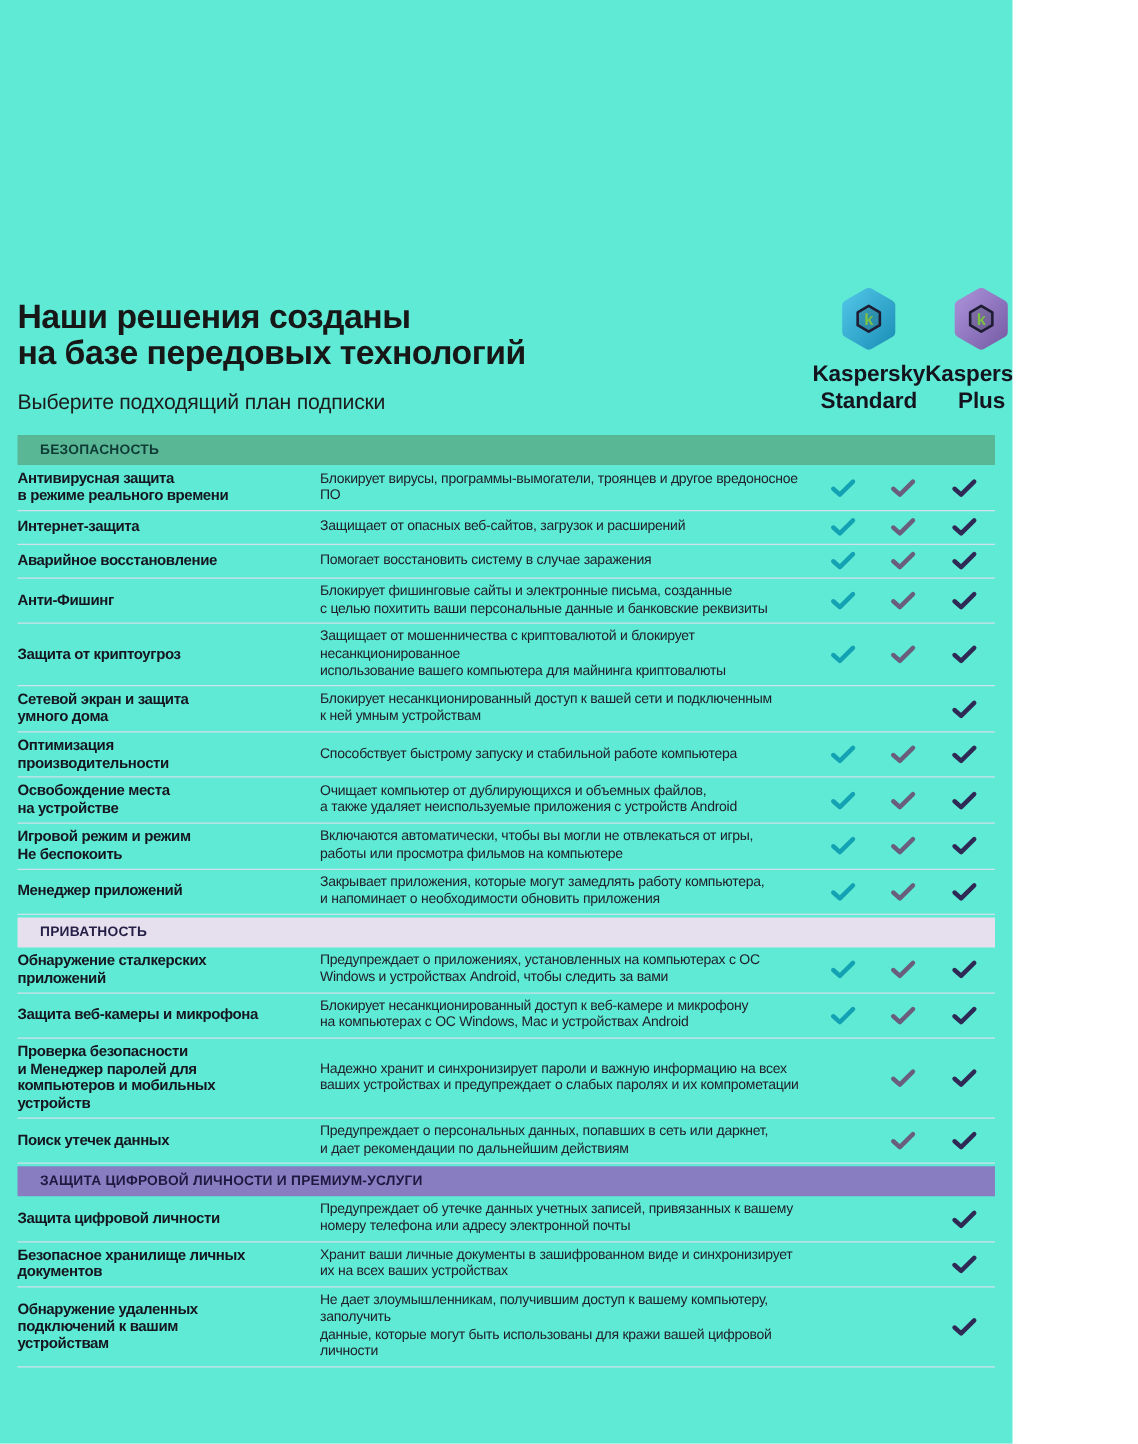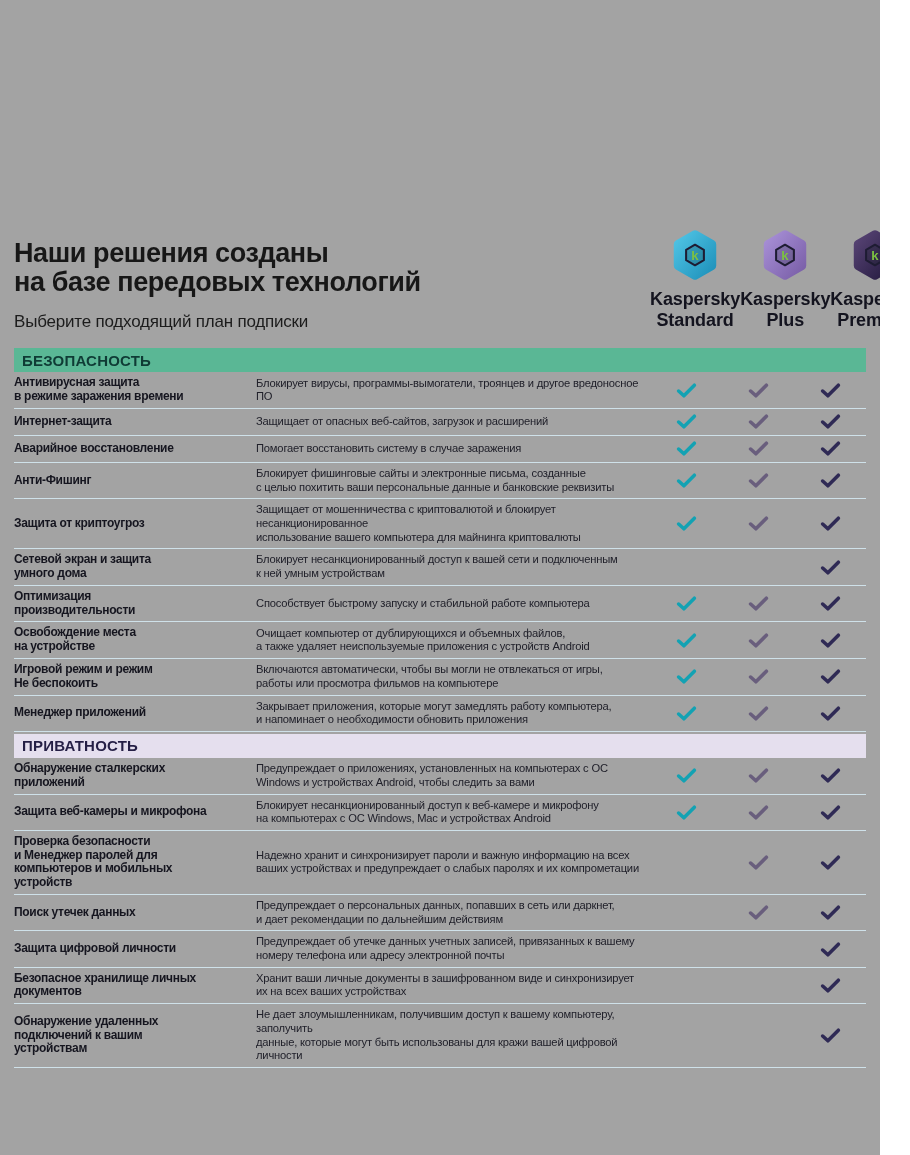--- a/index.html
+++ b/index.html
@@ -1,36 +1,36 @@
 <!DOCTYPE html>
 <html lang="ru"><head>
 <meta charset="utf-8">
 <style>
   html,body{margin:0;padding:0;background:#ffffff;}
   .page{
-    width:880px;height:1155px;box-sizing:border-box;
+    width:810px;height:1155px;box-sizing:border-box;
     padding:226px 14px 0 14px;
     font-family:"Liberation Sans",sans-serif;
-    color:#1d1d28;background:#a3a3a3;overflow:hidden;
+    color:#1d1d28;background:#5eead4;overflow:hidden;
   }
   
   .header{display:grid;grid-template-columns:636px repeat(3,1fr);align-items:end;}
   .header-text h1{
     margin:0;font-size:27px;line-height:1.08;font-weight:700;
     letter-spacing:-0.4px;color:#171717;
   }
   .header-text p{margin:15px 0 0 0;font-size:17px;color:#1c1c1c;letter-spacing:-0.2px;}
   .plan{display:flex;flex-direction:column;align-items:center;justify-content:flex-end;padding-bottom:2px;}
   .plan svg.hex{width:54px;height:58px;margin-bottom:5px;}
   .plan-name{font-size:18px;font-weight:700;text-align:center;line-height:1.15;color:#14141f;letter-spacing:-0.1px;}
   
   .table{margin-top:16px;}
   .band{
     display:flex;align-items:center;height:24px;margin-top:2px;
-    padding-left:8px;font-size:15px;font-weight:700;letter-spacing:0.2px;
+    padding-left:18px;font-size:11px;font-weight:700;letter-spacing:0.2px;
   }
   .row{
     display:grid;grid-template-columns:206px 430px repeat(3,1fr);
     align-items:center;border-bottom:1px solid #cfe1e9;
     padding:4px 0;min-height:18px;
   }
   .cell.name{
     font-size:12px;font-weight:700;line-height:1.15;letter-spacing:-0.3px;
     color:#15151f;white-space:pre-line;padding-right:6px;
   }
@@ -94,21 +94,21 @@
       <text class="k-letter" x="28" y="36" text-anchor="middle" fill="#7cc242">k</text>
     </svg>
     <div class="plan-name"><span class="l1">Kaspersky</span><br><span class="l2">Premium</span></div>
   </div>
 </header>
 
   <main class="table" id="table">
       <div class="band" style="background: rgb(90, 183, 149); color: rgb(15, 59, 53);">БЕЗОПАСНОСТЬ</div>
   <div class="row">
     <div class="cell name">Антивирусная защита
-в режиме заражения времени</div>
+в режиме реального времени</div>
     <div class="cell desc">Блокирует вирусы, программы-вымогатели, троянцев и другое вредоносное ПО</div>
     <div class="cell check">
           <svg width="21" height="17" viewBox="0 0 20 16">
             <path d="M2.5 8.5 L7.5 13 L17.5 3" fill="none" stroke="#13a2b3" stroke-width="3.4" stroke-linecap="round" stroke-linejoin="round"></path>
           </svg>
         </div>
     <div class="cell check">
           <svg width="21" height="17" viewBox="0 0 20 16">
             <path d="M2.5 8.5 L7.5 13 L17.5 3" fill="none" stroke="#695e7d" stroke-width="3.4" stroke-linecap="round" stroke-linejoin="round"></path>
           </svg>
@@ -372,20 +372,21 @@
           <svg width="21" height="17" viewBox="0 0 20 16">
             <path d="M2.5 8.5 L7.5 13 L17.5 3" fill="none" stroke="#695e7d" stroke-width="3.4" stroke-linecap="round" stroke-linejoin="round"></path>
           </svg>
         </div>
     <div class="cell check">
           <svg width="21" height="17" viewBox="0 0 20 16">
             <path d="M2.5 8.5 L7.5 13 L17.5 3" fill="none" stroke="#2f2a55" stroke-width="3.4" stroke-linecap="round" stroke-linejoin="round"></path>
           </svg>
         </div>
   </div>
+<div class="band" style="background: rgb(137, 125, 194); color: rgb(30, 25, 64);">ЗАЩИТА ЦИФРОВОЙ ЛИЧНОСТИ И ПРЕМИУМ-УСЛУГИ</div>
   <div class="row">
     <div class="cell name">Защита цифровой личности</div>
     <div class="cell desc">Предупреждает об утечке данных учетных записей, привязанных к вашему
 номеру телефона или адресу электронной почты</div>
     <div class="cell check"></div>
     <div class="cell check"></div>
     <div class="cell check">
           <svg width="21" height="17" viewBox="0 0 20 16">
             <path d="M2.5 8.5 L7.5 13 L17.5 3" fill="none" stroke="#2f2a55" stroke-width="3.4" stroke-linecap="round" stroke-linejoin="round"></path>
           </svg>

